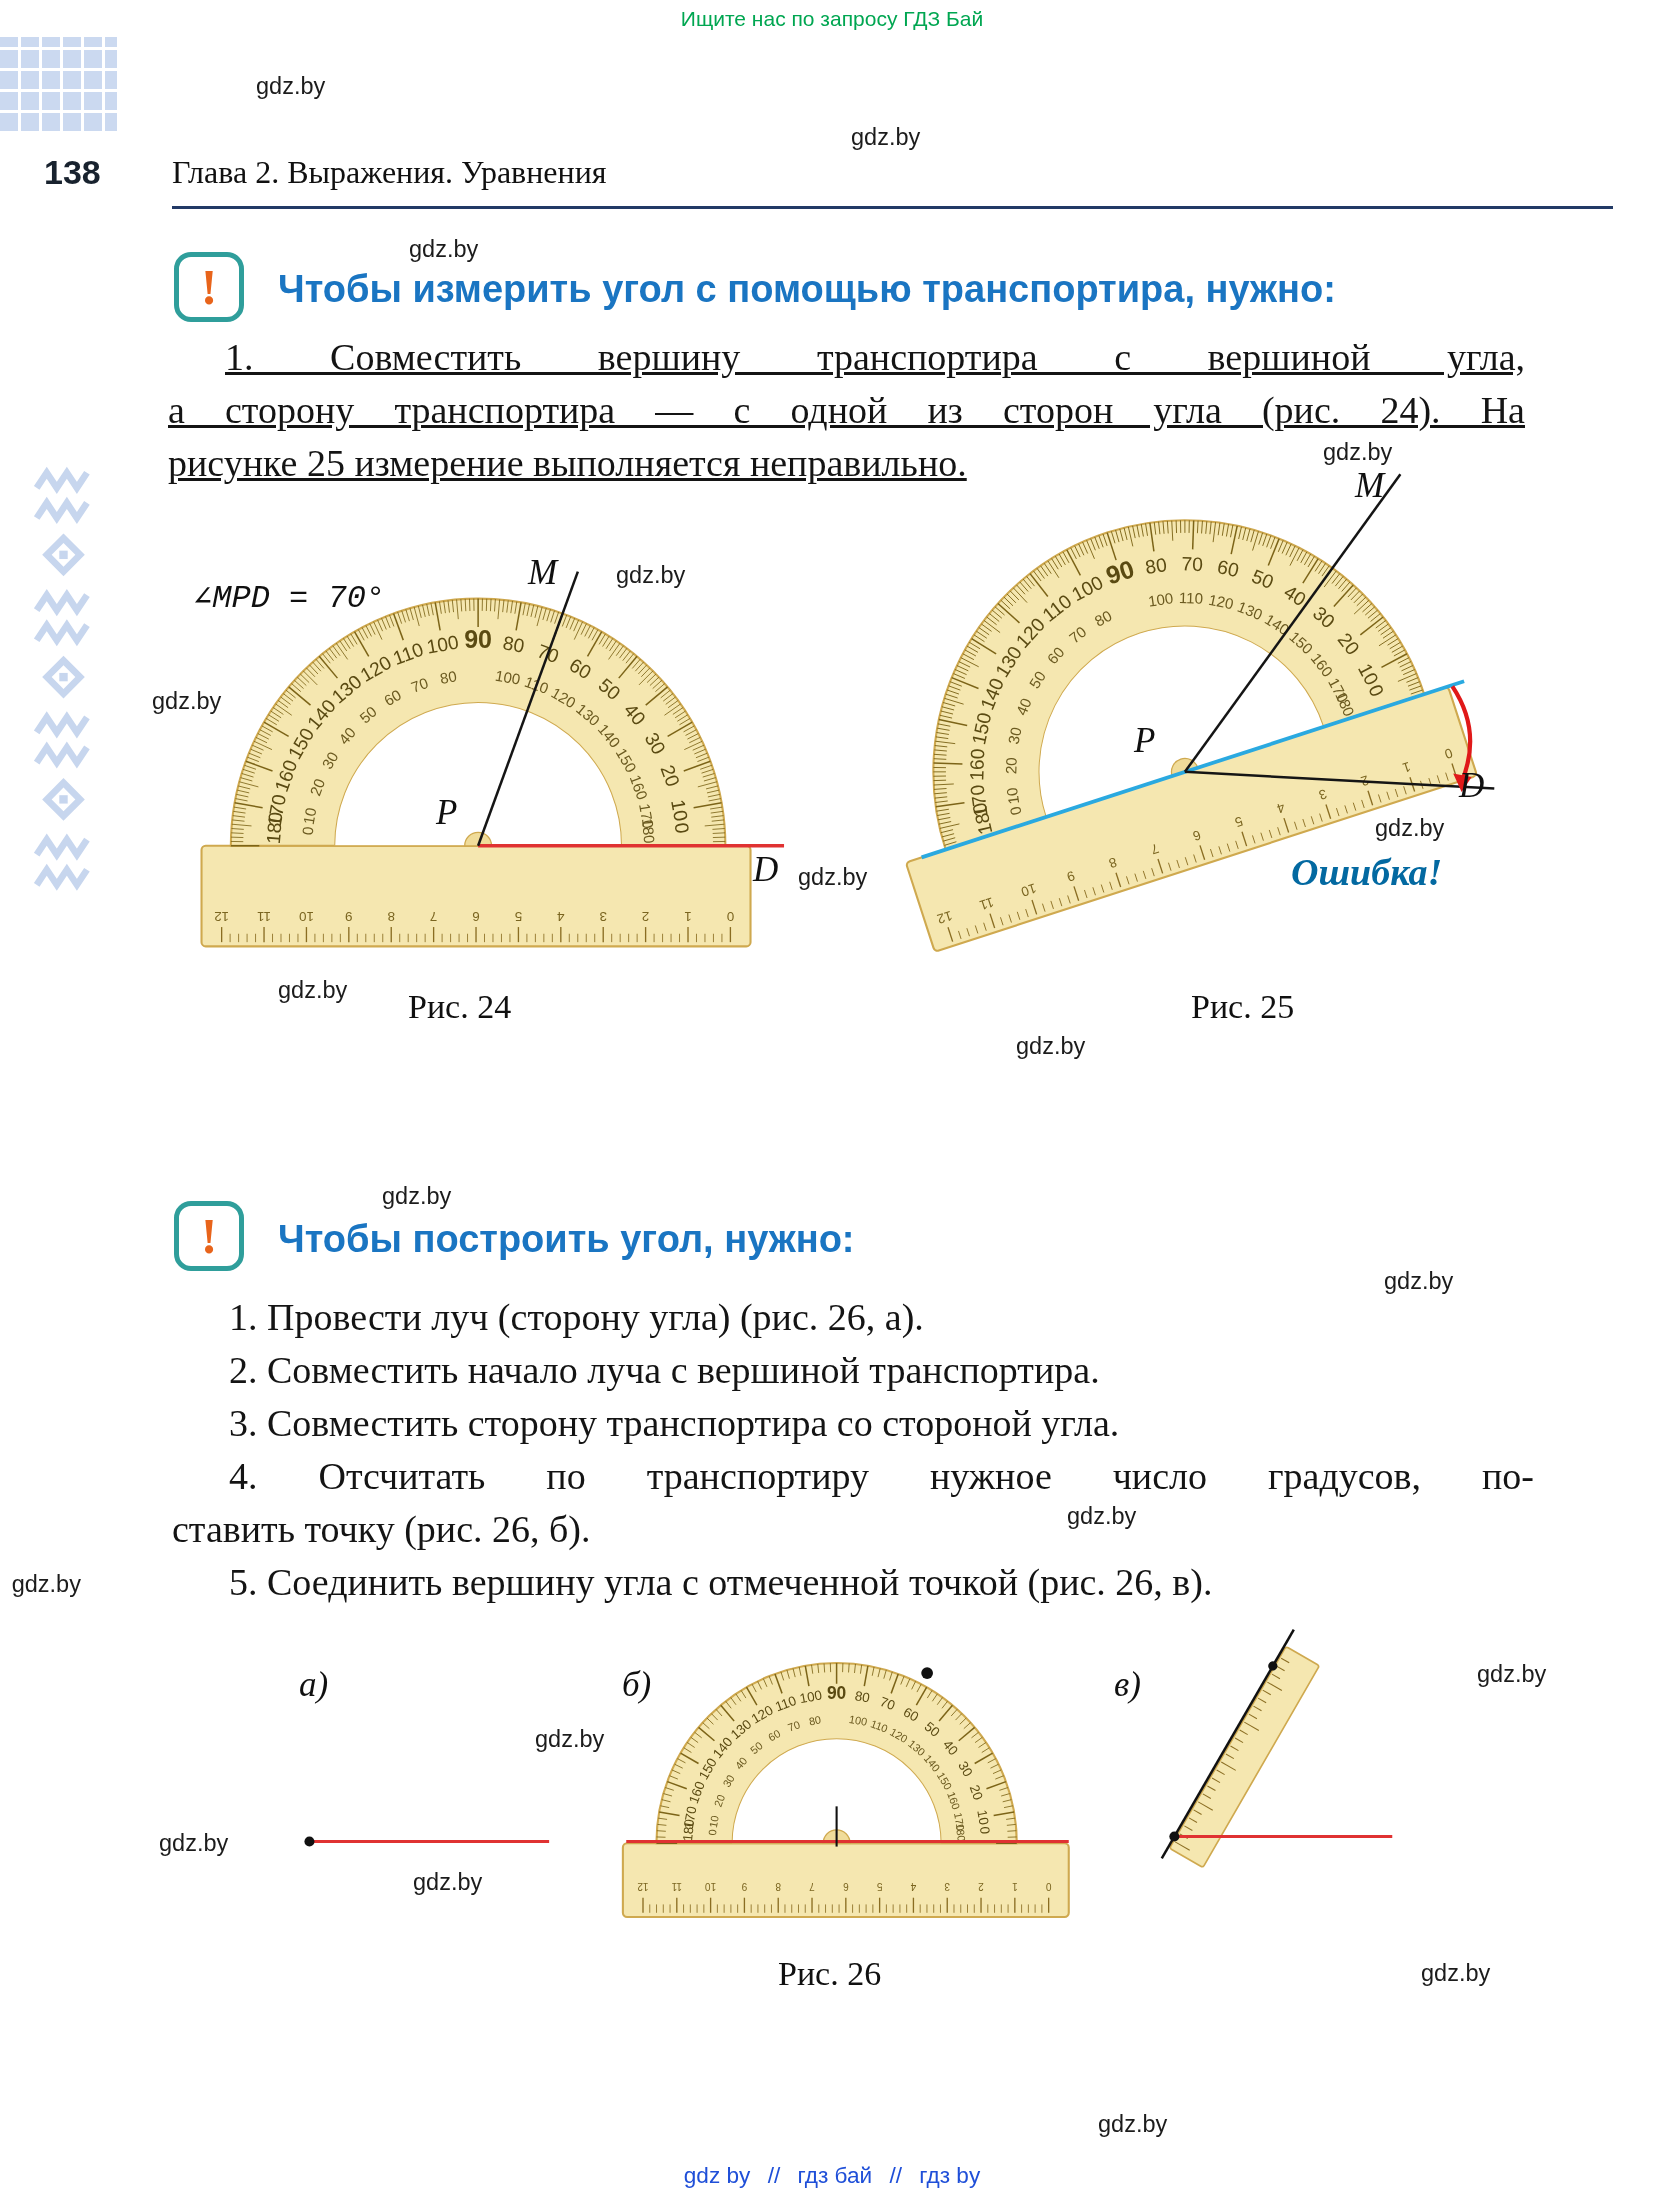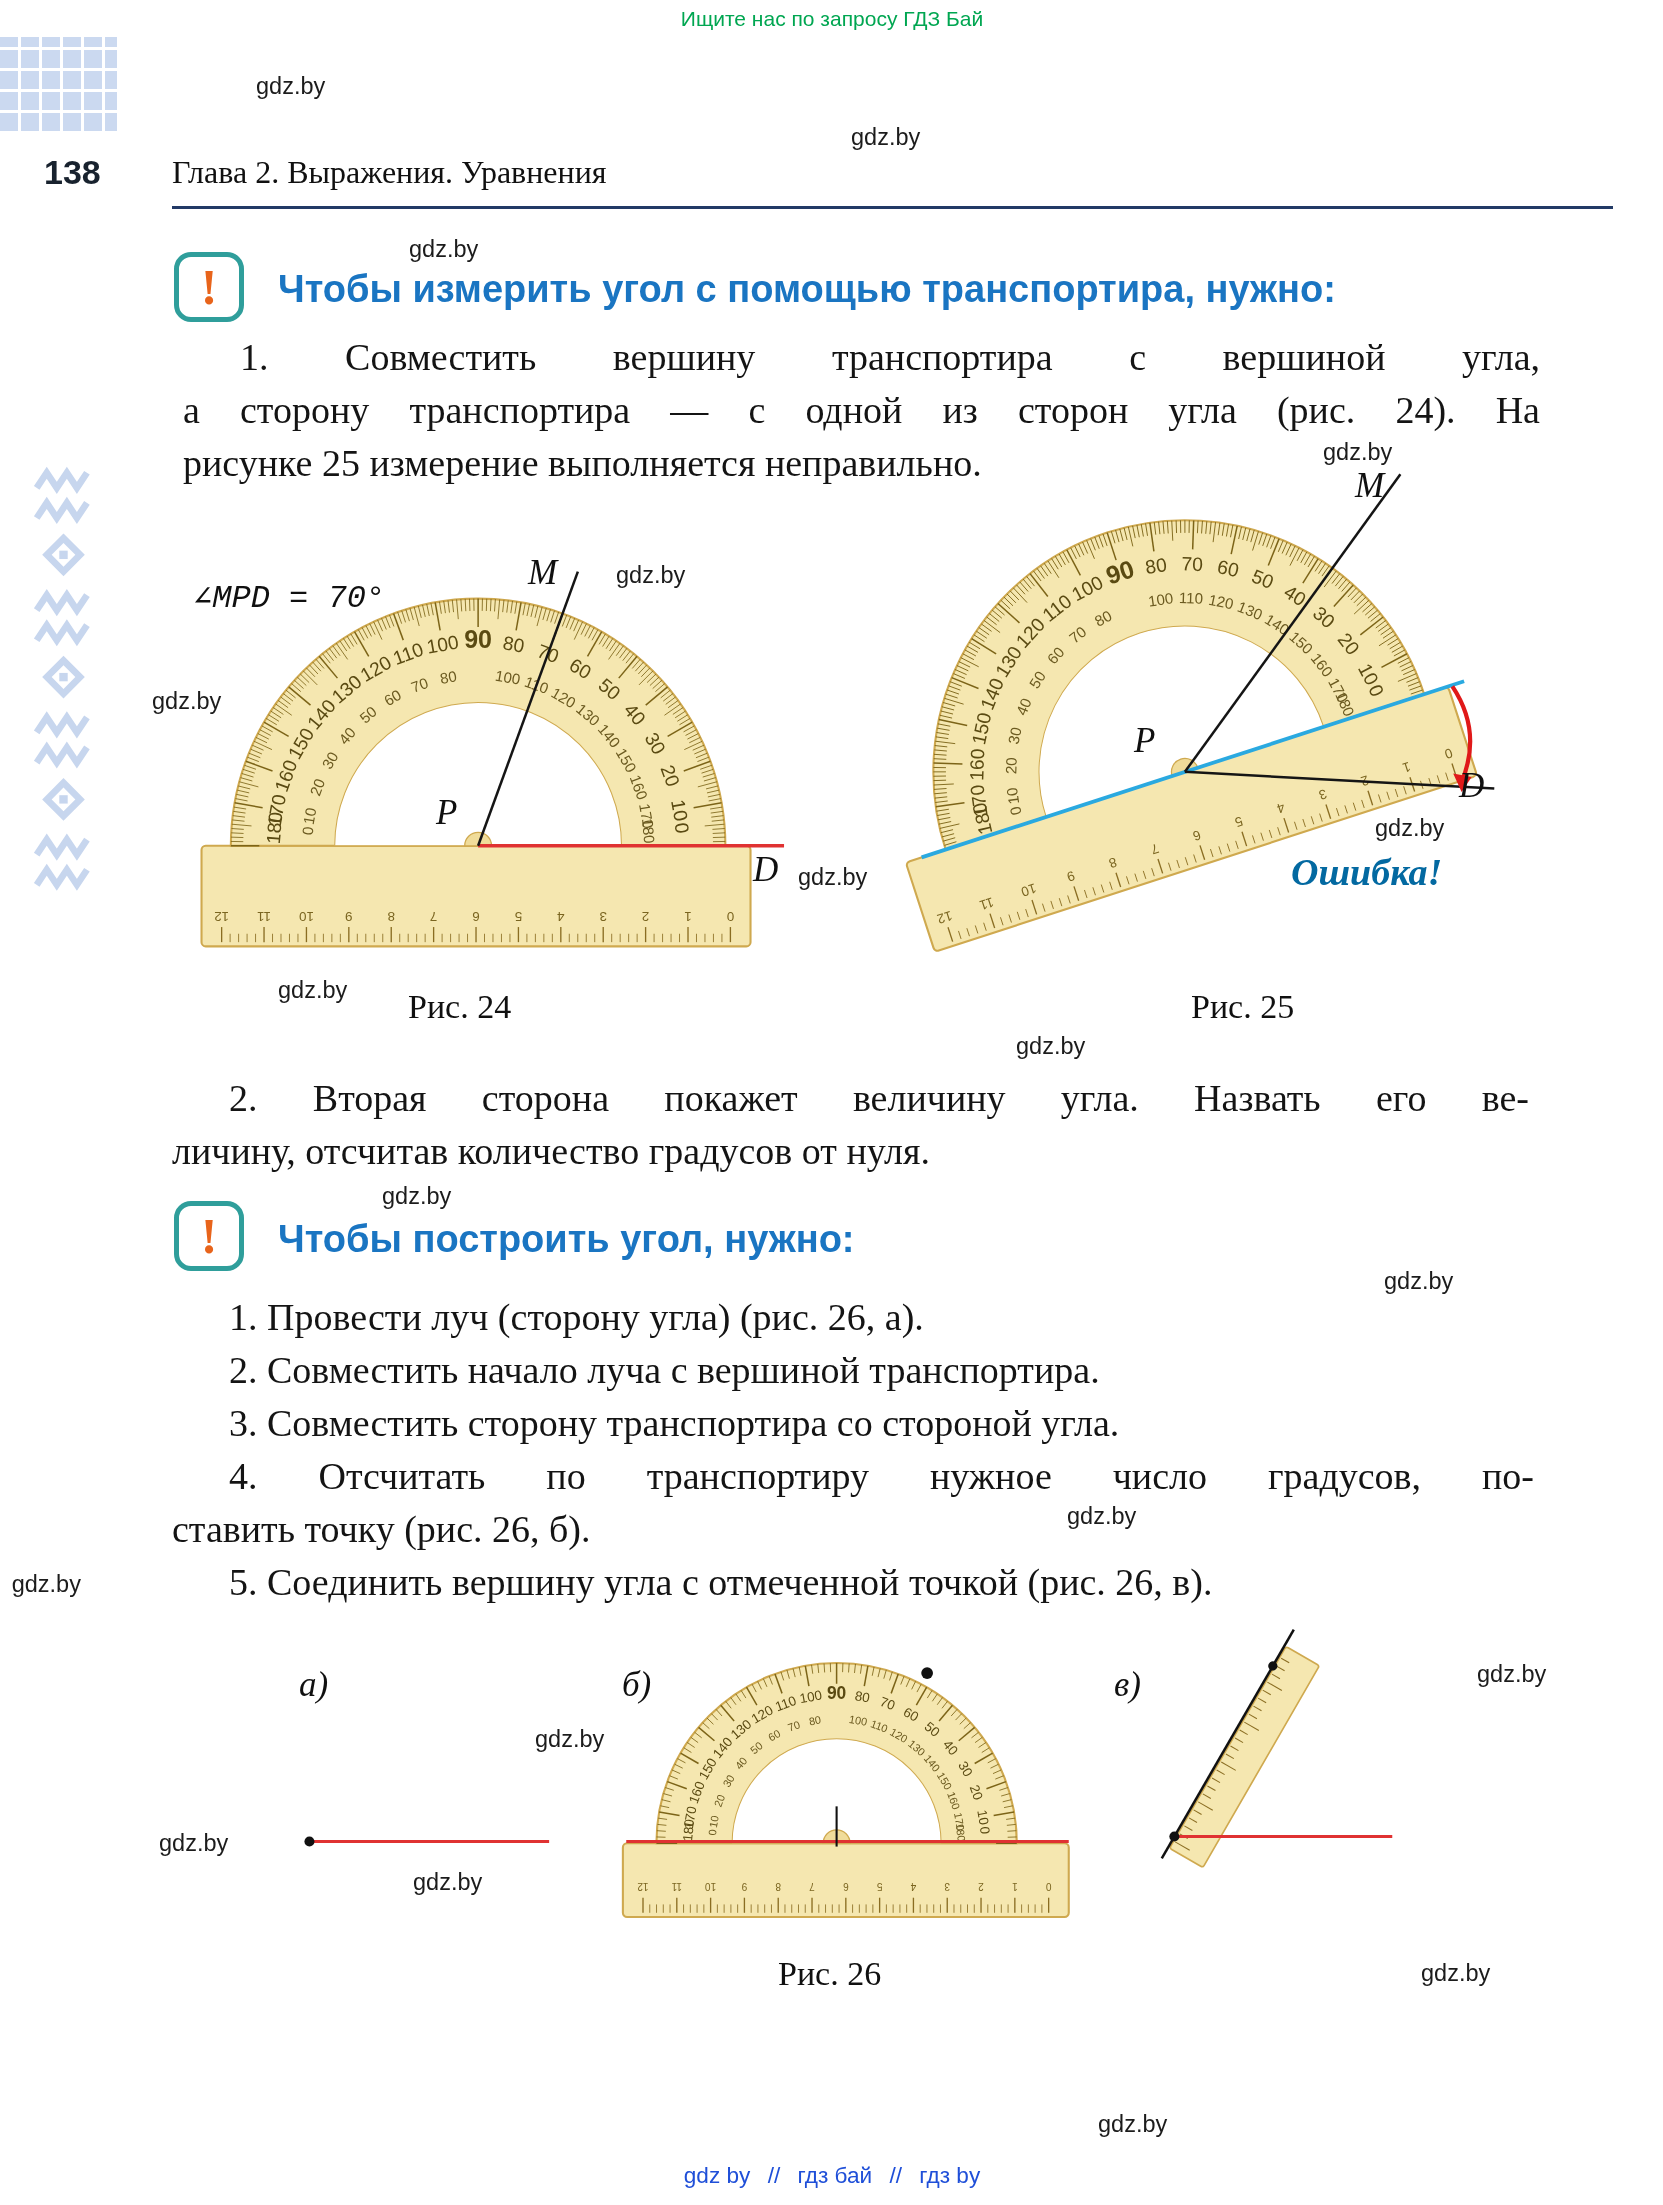--- a/index.html
+++ b/index.html
@@ -68,21 +68,21 @@
   <div class="chapter">
     <span class="b">Глава 2.</span><span> Выражения. Уравнения</span>
   </div>
   <div class="rule"></div>
 
   <div class="alert" style="left:174px;top:252px;">
     <span>!</span>
   </div>
   <div class="h-blue" style="left:278px;top:268px;">Чтобы измерить угол с помощью транспортира, нужно:</div>
 
-  <div class="textblock" style="left:183px;top:331px;width:1357px;">
+  <div class="textblock" style="left:168px;top:331px;width:1357px;text-decoration:underline;">
     <div class="line indent stretch">1. Совместить вершину транспортира с вершиной угла,</div>
     <div class="line stretch">а сторону транспортира — с одной из сторон угла (рис. 24). На</div>
     <div class="line">рисунке 25 измерение выполняется неправильно.</div>
   </div>
 
   <svg id="fig24svg" class="fig" style="left:168px;top:537px;" width="637" height="470" viewBox="0 0 760 560">
       <g transform="rotate(0 370 368)">
         <rect x="40" y="368" width="655" height="120" rx="5" fill="#f5e7b0" stroke="#cfa94f" stroke-width="2.5"></rect>
         <line x1="64" y1="483" x2="64" y2="465" stroke="#8a6d22" stroke-width="1.6"></line>
         <text x="64" y="457" font-size="16" fill="#7a6520" text-anchor="middle" transform="rotate(180 64 452)">12</text>
@@ -693,24 +693,20 @@
       <line x1="373" y1="360" x2="742" y2="380" stroke="#151515" stroke-width="3"></line>
       <path d="M 692 258 Q 728 312 703 372" fill="none" stroke="#e01919" stroke-width="5"></path>
       <polygon points="703,384 693,362 715,366" fill="#e01919"></polygon>
     </svg>
   <div class="figlabel" style="left:1355px;top:466px;">M</div>
   <div class="figlabel" style="left:1134px;top:721px;">P</div>
   <div class="figlabel" style="left:1459px;top:766px;">D</div>
   <div class="error" style="left:1291px;top:850px;">Ошибка!</div>
   <div class="caption" style="left:1191px;top:988px;">Рис. 25</div>
 
-  <div class="textblock" style="left:172px;top:1072px;width:1357px;">
-    <div class="line indent stretch">2. Вторая сторона покажет величину угла. Назвать его ве-</div>
-    <div class="line">личину, отсчитав количество градусов от нуля.</div>
-  </div>
 
   <div class="alert" style="left:174px;top:1201px;">
     <span>!</span>
   </div>
   <div class="h-blue" style="left:278px;top:1218px;">Чтобы построить угол, нужно:</div>
 
   <div class="textblock" style="left:172px;top:1291px;width:1362px;">
     <div class="line indent">1. Провести луч (сторону угла) (рис. 26, а).</div>
     <div class="line indent">2. Совместить начало луча с вершиной транспортира.</div>
     <div class="line indent">3. Совместить сторону транспортира со стороной угла.</div>

